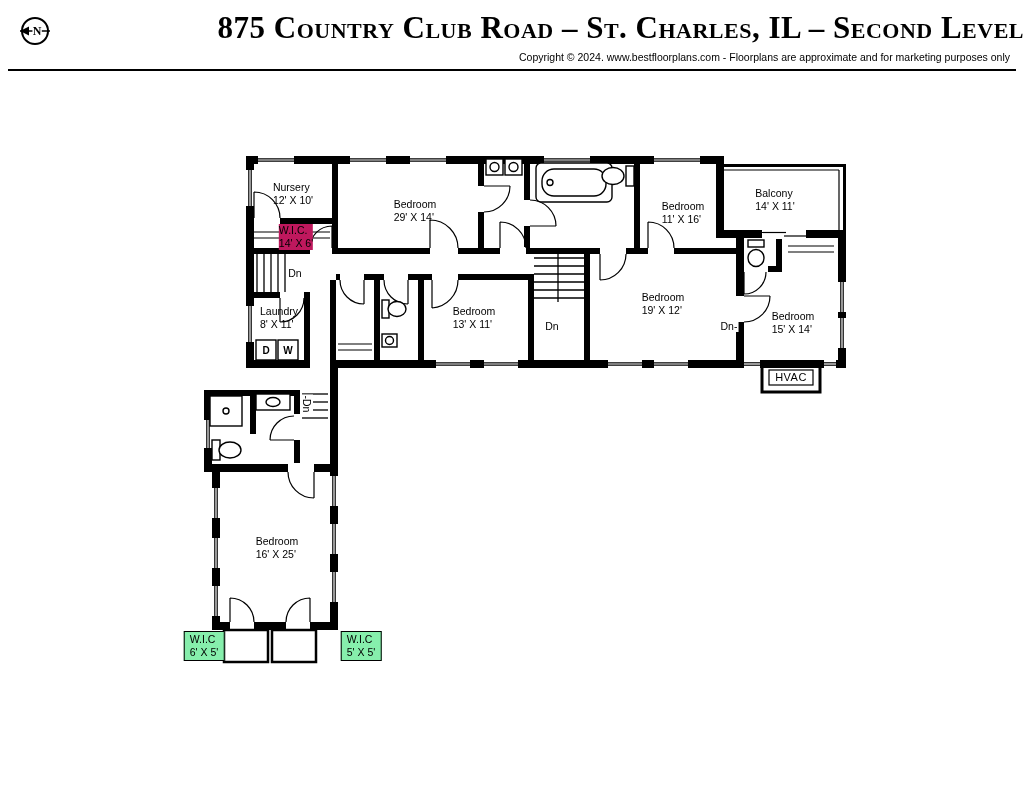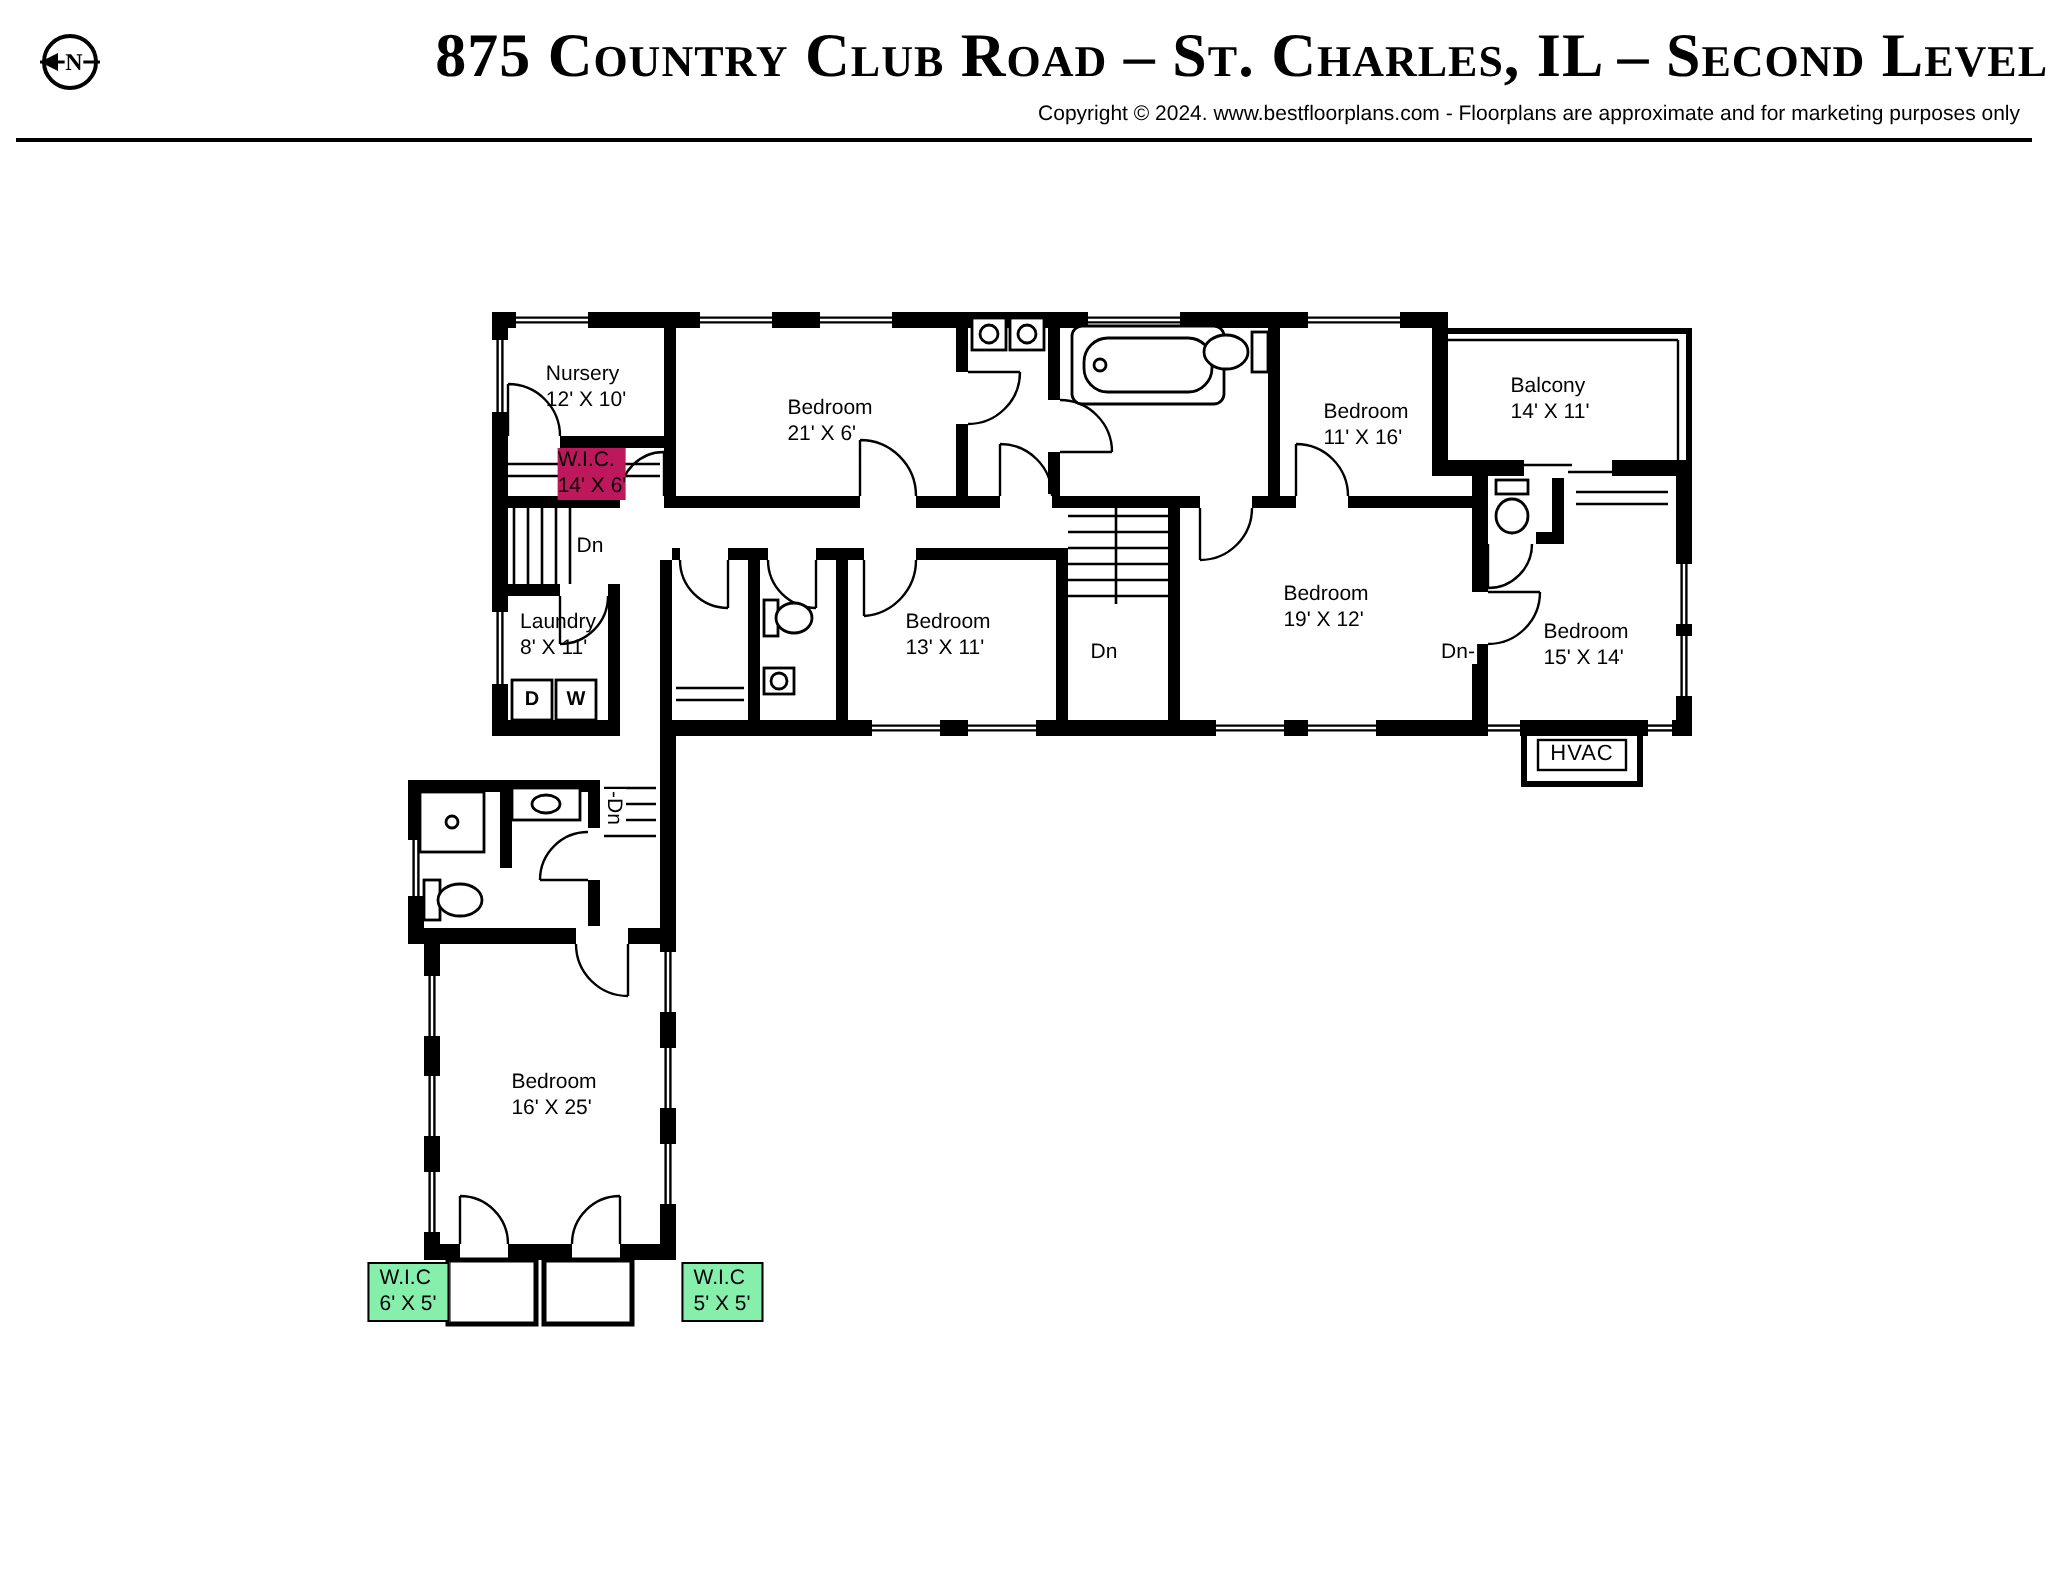--- a/index.html
+++ b/index.html
@@ -275,21 +275,21 @@
     </g>
   </svg>
 
   <div class="labels">
     <div class="room-label" style="left:293px;top:194px">
       <span>Nursery</span>
       <span>12' X 10'</span>
     </div>
     <div class="room-label" style="left:415px;top:211px">
       <span>Bedroom</span>
-      <span>21' X 6'</span>
+      <span>29' X 14'</span>
     </div>
     <div class="room-label" style="left:296px;top:237px;background:#be185d">
       <span>W.I.C.</span>
       <span>14' X 6'</span>
     </div>
     <div class="room-label" style="left:279px;top:318px">
       <span>Laundry</span>
       <span>8' X 11'</span>
     </div>
     <div class="room-label" style="left:474px;top:318px">

